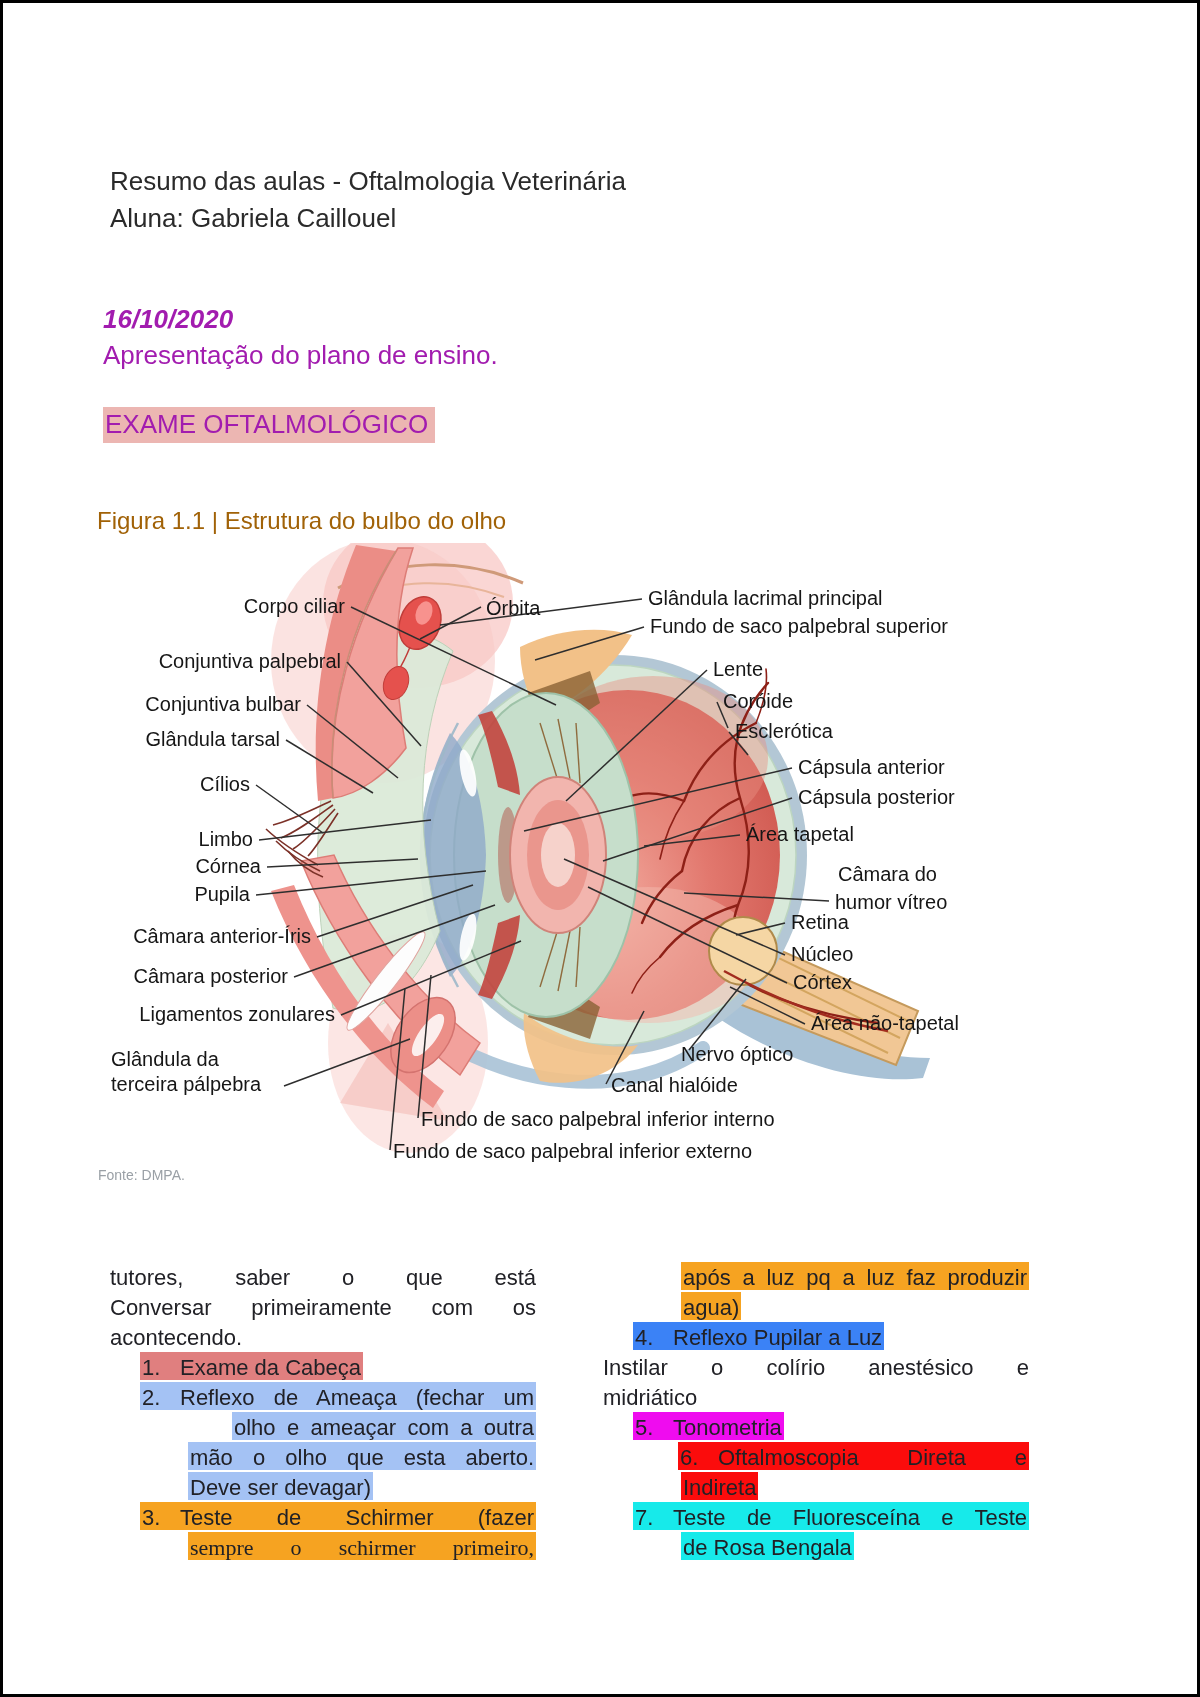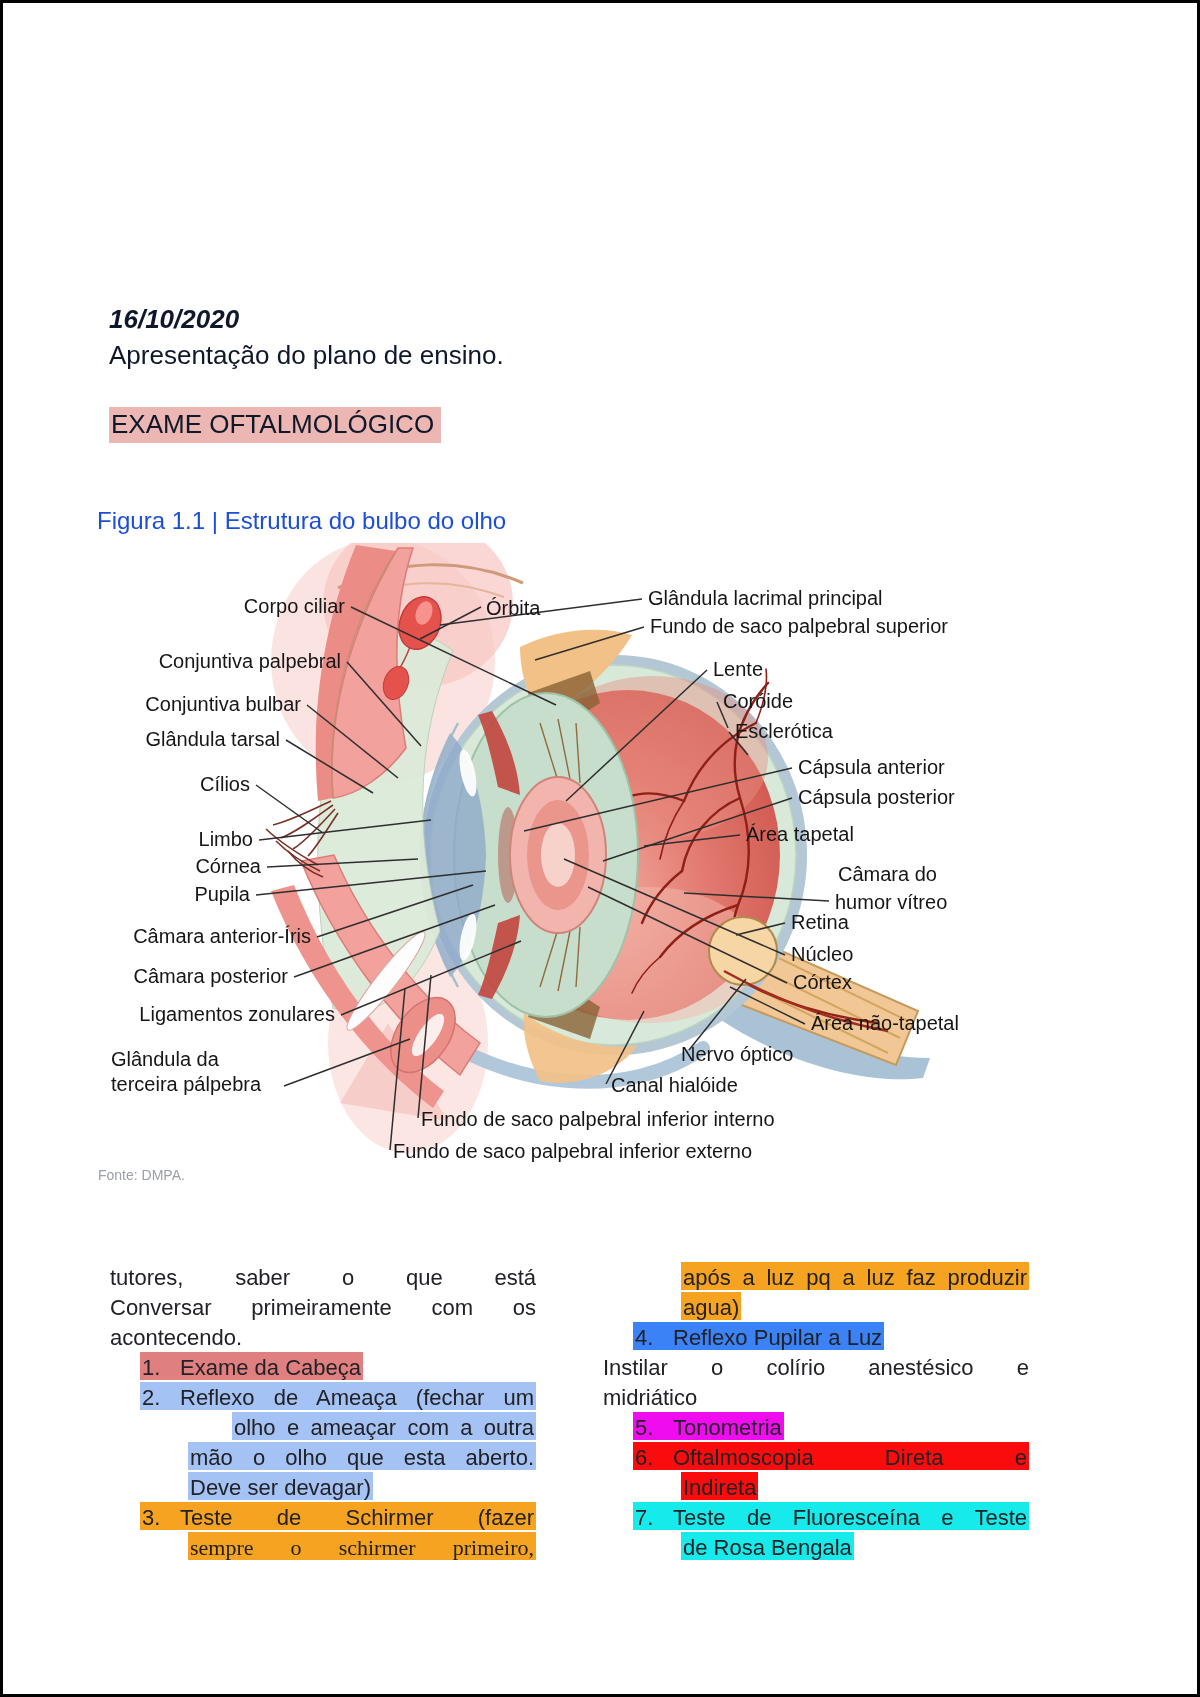--- a/index.html
+++ b/index.html
@@ -1,42 +1,46 @@
 <!DOCTYPE html>
 <html><head>
 <meta charset="utf-8">
 <style>
   html,body{margin:0;padding:0;background:#ffffff;}
   .page{position:relative;width:1200px;height:1697px;box-sizing:border-box;border:3px solid #000;
         background:#fff;overflow:hidden;font-family:"Liberation Sans","DejaVu Sans",sans-serif;color:#222;}
   .doc-header{position:absolute;left:107px;top:160px;font-size:26px;line-height:37px;color:#2a2a2a;}
-  .entry{position:absolute;left:106px;font-size:26px;line-height:36px;color:#0f172a;}
+  .entry{position:absolute;left:100px;font-size:26px;line-height:36px;color:#a21caf;}
   #entry1{top:298px;} #entry2{top:403px;}
   .date{font-weight:bold;font-style:italic;}
   .hl-title{background:#ecb6b2;padding:2px 7px 4px 2px;margin-top:36px;}
-  .fig-caption{position:absolute;left:94px;top:504px;font-size:24px;color:#1d4ed8;}
+  .fig-caption{position:absolute;left:94px;top:504px;font-size:24px;color:#a16207;}
   .fig-svg{position:absolute;left:85px;top:540px;pointer-events:none;}
   .lbl{font-family:"Liberation Sans","DejaVu Sans",sans-serif;font-size:20px;fill:#161616;}
   .lead{stroke:#2e2e2e;stroke-width:1.5;}
   .fonte{position:absolute;left:95px;top:1164px;font-size:14px;color:#9aa0a6;}
   .notes{position:absolute;left:107px;top:1260px;width:1020px;font-size:22px;color:#212126;}
   .col{position:absolute;top:0;width:426px;}
   .col-left{left:0;} .col-right{left:493px;}
   .line{height:30px;line-height:30px;}
   .line.j{text-align:justify;text-align-last:justify;}
   .line.ind{padding-left:78px;}
   .line.numli{padding-left:30px;}
   .num{display:inline-block;width:38px;}
   .bar.hl{padding:3px 2px 0;}
 </style>
 </head>
 <body>
 
 <div class="page">
 
+  <div class="doc-header">
+    <div>Resumo das aulas - Oftalmologia Veterinária</div>
+    <div>Aluna: Gabriela Caillouel</div>
+  </div>
 
   <div class="entry" id="entry1">
     <div class="date">16/10/2020</div>
     <div>Apresentação do plano de ensino.</div>
   </div>
 
   <div class="entry" id="entry2">
     <div><span class="hl-title">EXAME OFTALMOLÓGICO</span></div>
   </div>
 
@@ -237,20 +241,20 @@
         <div class="line j numli"><span class="bar hl" style="background: rgb(246, 163, 33);"><span class="num">3.</span>Teste de Schirmer (fazer</span></div>
         <div class="line j ind"><span class="bar hl" style="background: rgb(246, 163, 33); font-family: Liberation Serif, serif;">sempre o schirmer primeiro,</span></div>
       </div>
     <div class="col col-right" id="col-right">
         <div class="line j ind"><span class="bar hl" style="background: rgb(246, 163, 33);">após a luz pq a luz faz produzir</span></div>
         <div class="line ind"><span class="bar hl" style="background: rgb(246, 163, 33);">agua)</span></div>
         <div class="line numli"><span class="bar hl" style="background: #3b82f6;"><span class="num">4.</span>Reflexo Pupilar a Luz</span></div>
         <div class="line j"><span class="bar">Instilar o colírio anestésico e</span></div>
         <div class="line"><span class="bar">midriático</span></div>
         <div class="line numli"><span class="bar hl" style="background: rgb(239, 12, 239);"><span class="num">5.</span>Tonometria</span></div>
-        <div class="line j numli"><span class="bar hl" style="background: rgb(251, 12, 12);"><span class="num">6.</span>Oftalmoscopia Direta e</span></div>
+        <div class="line j numli"><span class="bar hl" style="background: rgb(251, 12, 12); margin-left: 45px;"><span class="num">6.</span>Oftalmoscopia Direta e</span></div>
         <div class="line ind"><span class="bar hl" style="background: rgb(251, 12, 12);">Indireta</span></div>
         <div class="line j numli"><span class="bar hl" style="background: rgb(23, 234, 234);"><span class="num">7.</span>Teste de Fluoresceína e Teste</span></div>
         <div class="line ind"><span class="bar hl" style="background: rgb(23, 234, 234);">de Rosa Bengala</span></div>
       </div>
   </div>
 
 </div>
 
 </body></html>

